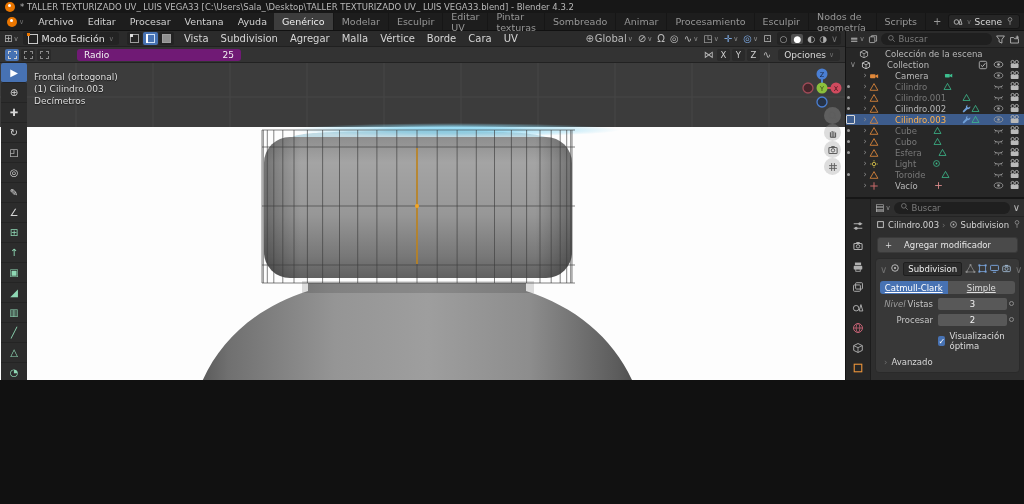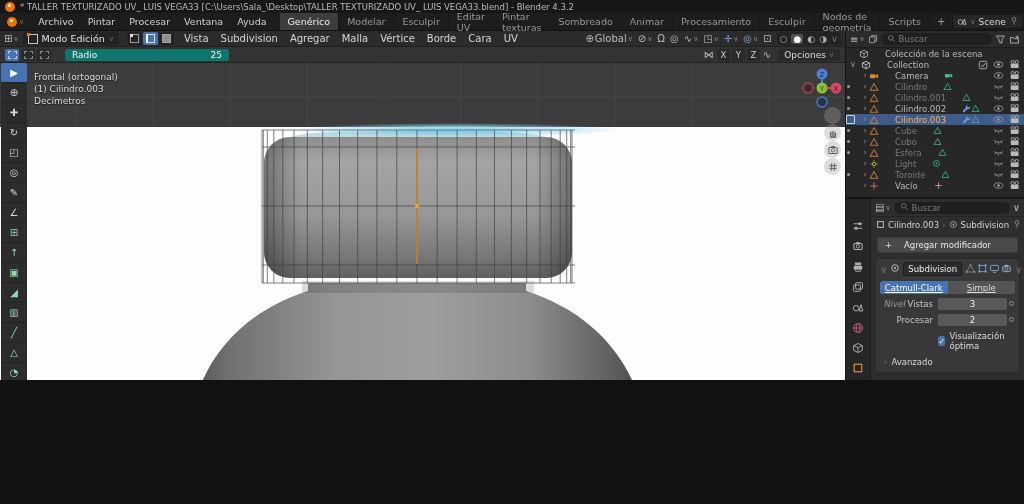--- a/index.html
+++ b/index.html
@@ -49,22 +49,22 @@
   .shadegrp{display:flex;align-items:center;background:#232323;border-radius:3px;height:13px;padding:0 3px;gap:4px;}
   .shadegrp .sball{font-size:9px;color:#adadad;}
   .shadegrp .sball.active{color:#fff;background:#4f4f4f;border-radius:2px;padding:0 2px;}
 
   
   #toolset{left:0;top:47px;width:845px;height:16px;background:#333333;border-bottom:1px solid #222;
            display:flex;align-items:center;box-sizing:border-box;padding:0 5px;gap:2px;}
   .tsmode{width:14px;height:12px;background:#2a2a2a;border-radius:2px;display:flex;align-items:center;justify-content:center;}
   .tsmode.active{background:#4772b3;}
   .tsmode .bx{width:7px;height:6px;border:1px dashed #cfcfcf;}
-  .slider{display:flex;align-items:center;justify-content:space-between;background:#0f766e;border-radius:3px;
-          height:12px;width:150px;margin-left:12px;padding:0 7px;font-size:9px;color:#f2f2f2;}
+  .slider{display:flex;align-items:center;justify-content:space-between;background:#701a75;border-radius:3px;
+          height:12px;width:150px;margin-left:24px;padding:0 7px;font-size:9px;color:#f2f2f2;}
   #ts-right{margin-left:auto;display:flex;align-items:center;gap:3px;}
   .axbtn{width:13px;height:12px;background:#2a2a2a;border-radius:2px;color:#cfcfcf;font-size:8.5px;
          display:flex;align-items:center;justify-content:center;}
   .optbtn{display:flex;align-items:center;gap:3px;background:#2a2a2a;border-radius:3px;height:12px;padding:0 6px;font-size:9px;color:#d9d9d9;margin-left:4px;}
 
   
   #canvas{left:0;top:63px;width:845px;height:434px;background:#fff;overflow:hidden;}
   #vp-overlay{left:34px;top:8px;line-height:12px;font-size:9px;color:#1e1e1e;}
   #vp-overlay div{color:#dcdcdc;text-shadow:0 1px 1px rgba(0,0,0,.6);}
   
@@ -134,26 +134,26 @@
     <span class="ttl">* TALLER TEXTURIZADO UV_ LUIS VEGA33 [C:\Users\Sala_\Desktop\TALLER TEXTURIZADO UV_ LUIS VEGA33.blend] - Blender 4.3.2</span>
   </div>
 
   <div id="topbar" class="abs">
     <span class="menu-item">
       <span class="blogo"></span>
       <span class="dim" style="font-size:7px;margin-left:2px;">∨</span>
     </span>
     <span id="menus-slot" style="display:flex;height:100%;">
         <span class="menu-item">Archivo</span>
-        <span class="menu-item">Pintar</span>
+        <span class="menu-item">Editar</span>
         <span class="menu-item">Procesar</span>
         <span class="menu-item">Ventana</span>
         <span class="menu-item">Ayuda</span>
       </span>
-    <span id="ws-slot" style="display:flex;height:100%;margin-left:6px;">
+    <span id="ws-slot" style="display:flex;height:100%;">
         <span class="ws-tab active">Genérico</span>
         <span class="ws-tab">Modelar</span>
         <span class="ws-tab">Esculpir</span>
         <span class="ws-tab">Editar UV</span>
         <span class="ws-tab">Pintar texturas</span>
         <span class="ws-tab">Sombreado</span>
         <span class="ws-tab">Animar</span>
         <span class="ws-tab">Procesamiento</span>
         <span class="ws-tab">Esculpir</span>
         <span class="ws-tab">Nodos de geometría</span>

